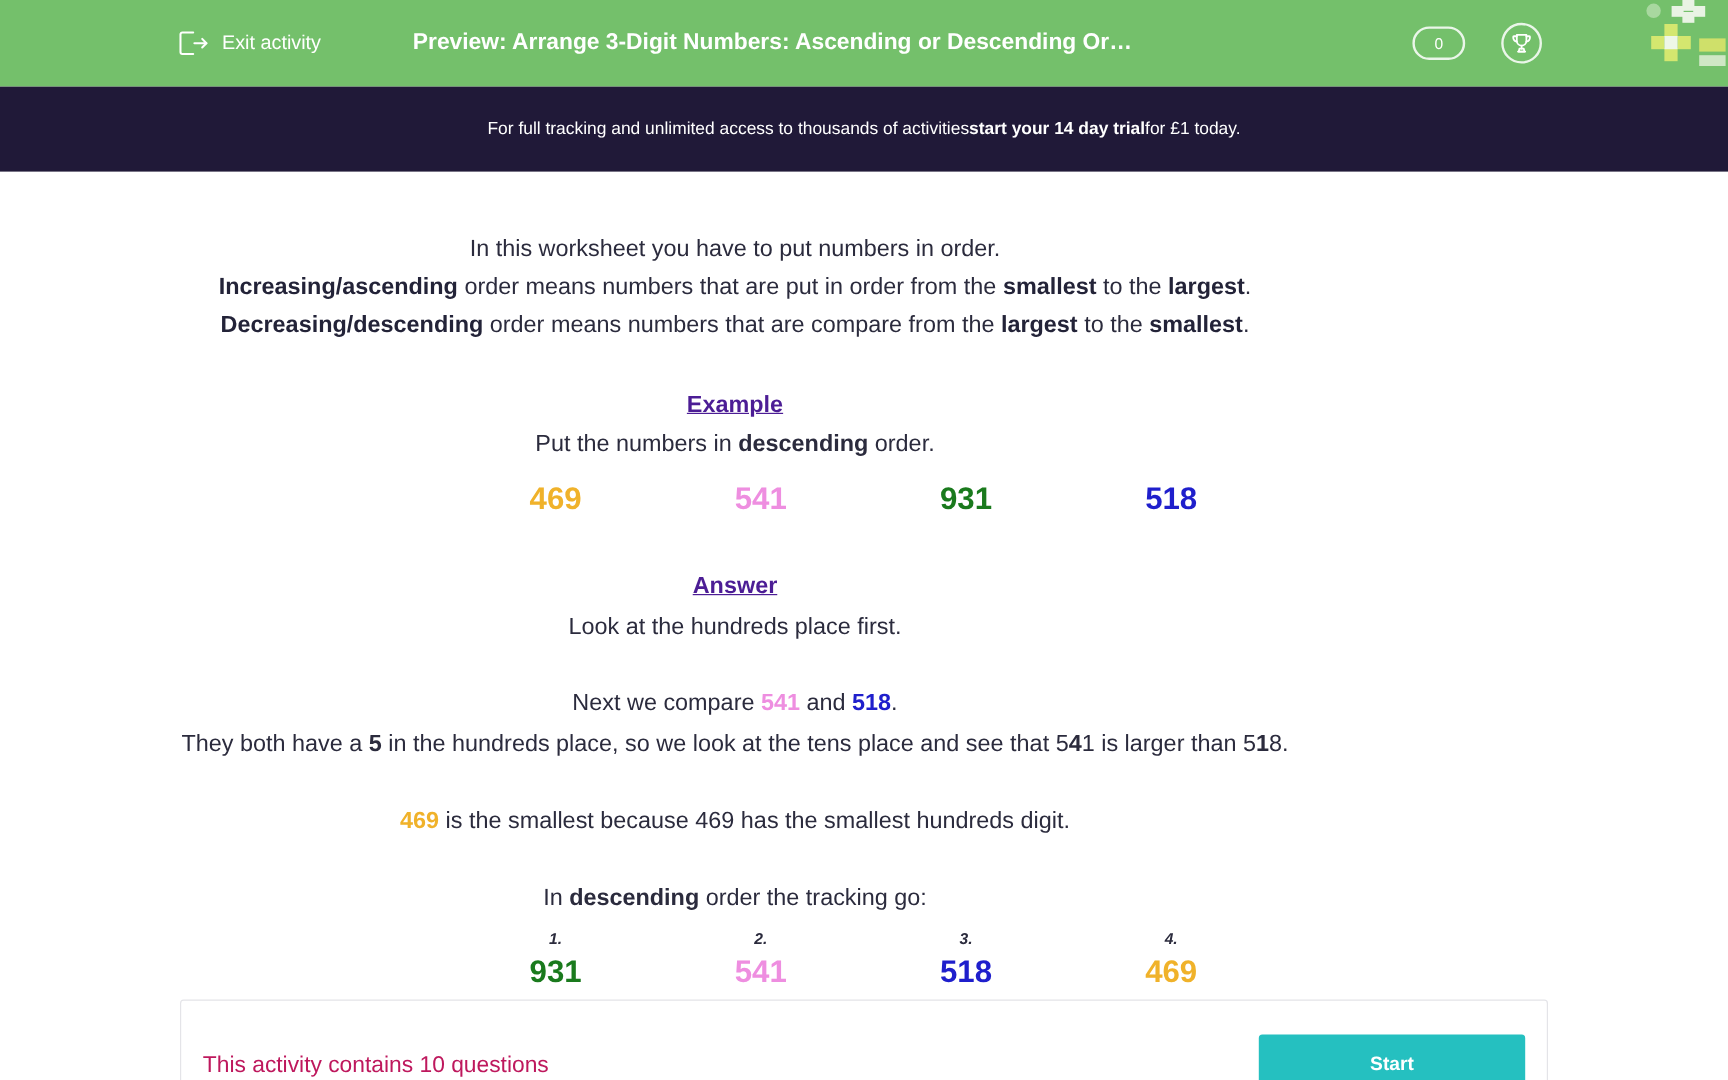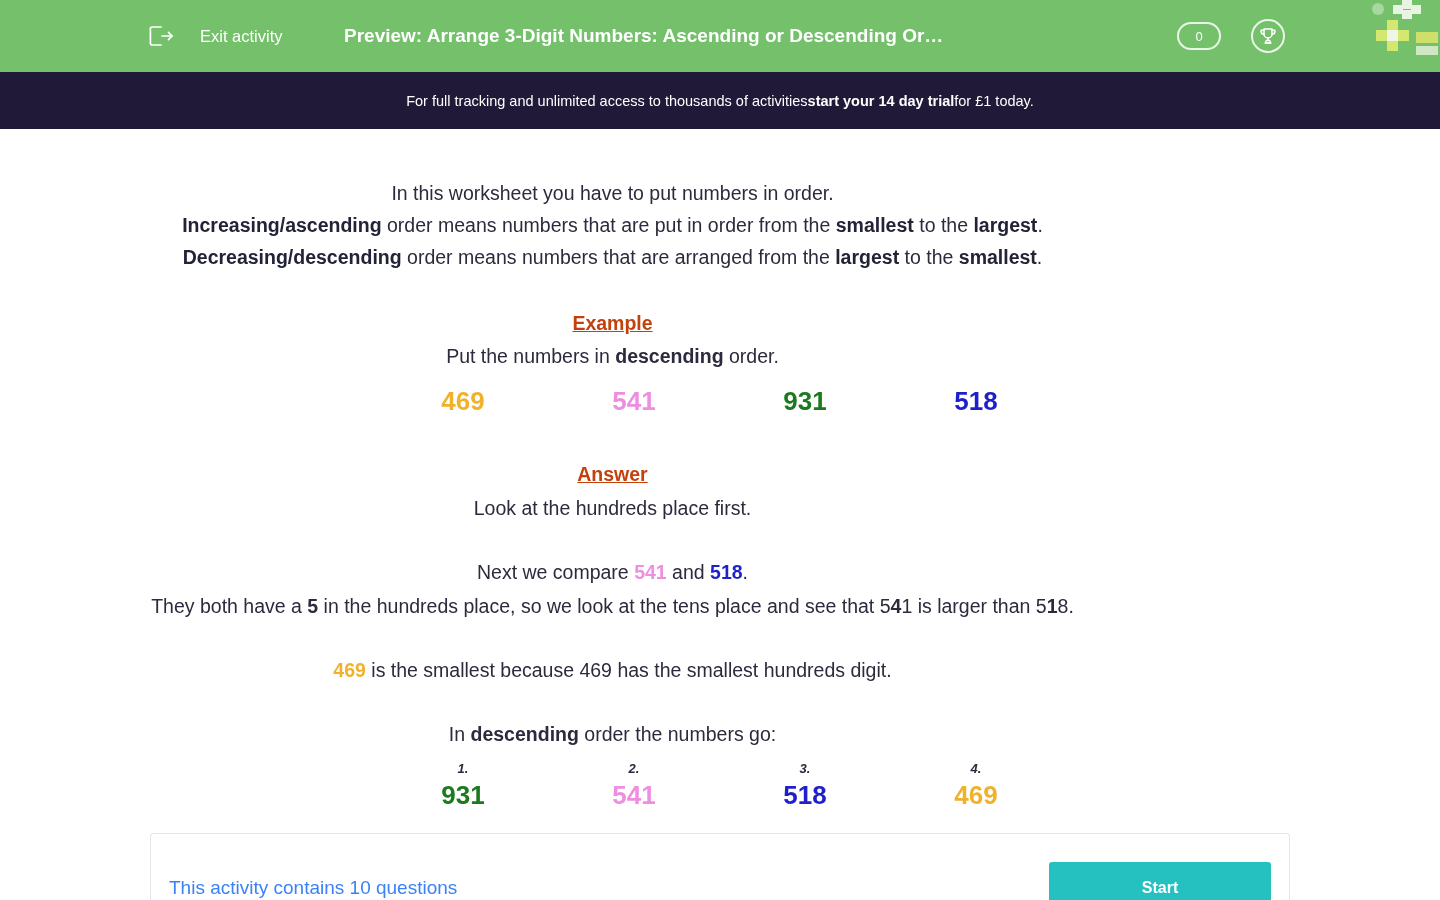--- a/index.html
+++ b/index.html
@@ -19,21 +19,21 @@
     position: relative;
     height: 72px;
     background: #74c06b;
     display: flex;
     align-items: center;
     overflow: hidden;
   }
   .exit-activity {
     display: flex;
     align-items: center;
-    gap: 26px;
+    gap: 11px;
     margin-left: 148px;
     color: #ffffff;
     font-size: 16.5px;
     cursor: pointer;
     user-select: none;
     text-align: center;
   }
   .exit-icon { display: block; width: 26px; height: 24px; }
   .header-title {
     position: absolute;
@@ -88,21 +88,21 @@
     position: absolute;
     right: 0;
     top: 0;
     width: 78px;
     height: 58px;
     pointer-events: none;
   }
 
   
   .promo-banner {
-    height: 57px;
+    height: 71px;
     background: #201938;
     color: #ffffff;
     display: flex;
     align-items: center;
     justify-content: center;
     font-size: 14.5px;
   }
   .promo-banner b { font-weight: bold; }
 
   
@@ -115,21 +115,21 @@
     line-height: 32px;
   }
   .intro-line { display: block; }
   .intro-line b { font-weight: bold; color: #232338; }
 
   .section-head {
     margin-top: 34px;
     font-weight: bold;
     font-size: 19.5px;
     text-decoration: underline;
-    color: #c2410c;
+    color: #4c1d95;
   }
   .section-sub { margin-top: 1px; }
   .section-sub b { font-weight: bold; }
 
   .num-row {
     position: relative;
     width: 1440px;
     height: 44px;
     margin-top: 12px;
   }
@@ -195,21 +195,21 @@
     height: 110px;
     background: #ffffff;
     border: 1px solid #e4e4e8;
     border-radius: 3px;
     display: flex;
     align-items: center;
     padding: 0 18px 0 18px;
   }
   .activity-count {
     font-size: 19px;
-    color: #3b82f6;
+    color: #be185d;
     flex: 1;
   }
   .start-button {
     width: 222px;
     height: 52px;
     background: #25c0c0;
     color: #ffffff;
     font-size: 16px;
     font-weight: bold;
     border: none;
@@ -284,21 +284,21 @@
 
 <div class="worksheet">
 
   <div class="intro-line">In this worksheet you have to put numbers in order.</div>
 
   <div class="intro-line">
     <b>Increasing/ascending</b><span> order means numbers that are put in order from the </span><b>smallest</b><span> to the </span><b>largest</b><span>.</span>
   </div>
 
   <div class="intro-line">
-    <b>Decreasing/descending</b><span> order means numbers that are arranged from the </span><b>largest</b><span> to the </span><b>smallest</b><span>.</span>
+    <b>Decreasing/descending</b><span> order means numbers that are compare from the </span><b>largest</b><span> to the </span><b>smallest</b><span>.</span>
   </div>
 
   <div class="section-head">Example</div>
 
   <div class="section-sub">
     <span>Put the numbers in </span><b>descending</b><span> order.</span>
   </div>
 
   <div class="num-row">
     <span class="num-cell c0" style="color: rgb(240, 178, 42);">469</span>
@@ -324,21 +324,21 @@
 
   <div class="gap-line"></div>
 
   <div class="answer-line">
     <span class="hl" style="color: rgb(240, 178, 42);">469</span><span> is the smallest because 469 has the smallest hundreds digit.</span>
   </div>
 
   <div class="gap-line"></div>
 
   <div class="answer-line">
-    <span>In </span><b>descending</b><span> order the numbers go:</span>
+    <span>In </span><b>descending</b><span> order the tracking go:</span>
   </div>
 
   <div class="final-row">
     <span class="final-cell c0">
       <span class="final-index">1.</span>
       <span class="final-value" style="color: rgb(26, 122, 29);">931</span>
     </span>
     <span class="final-cell c1">
       <span class="final-index">2.</span>
       <span class="final-value" style="color: rgb(238, 142, 224);">541</span>

